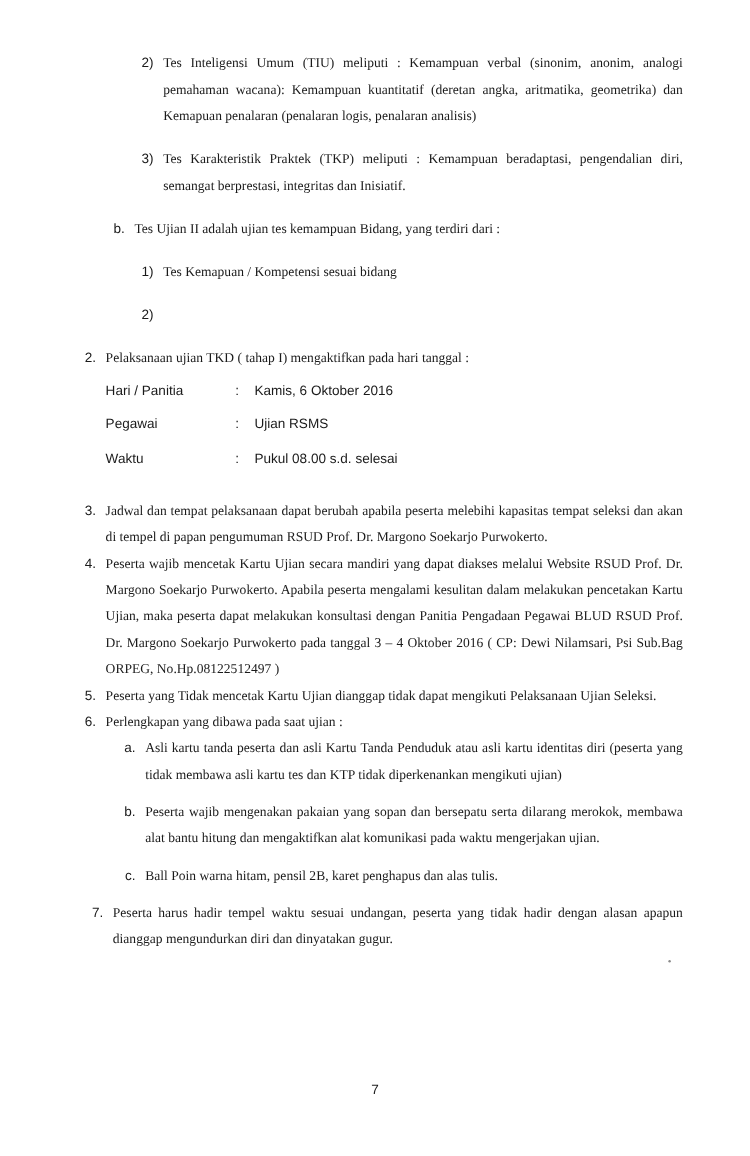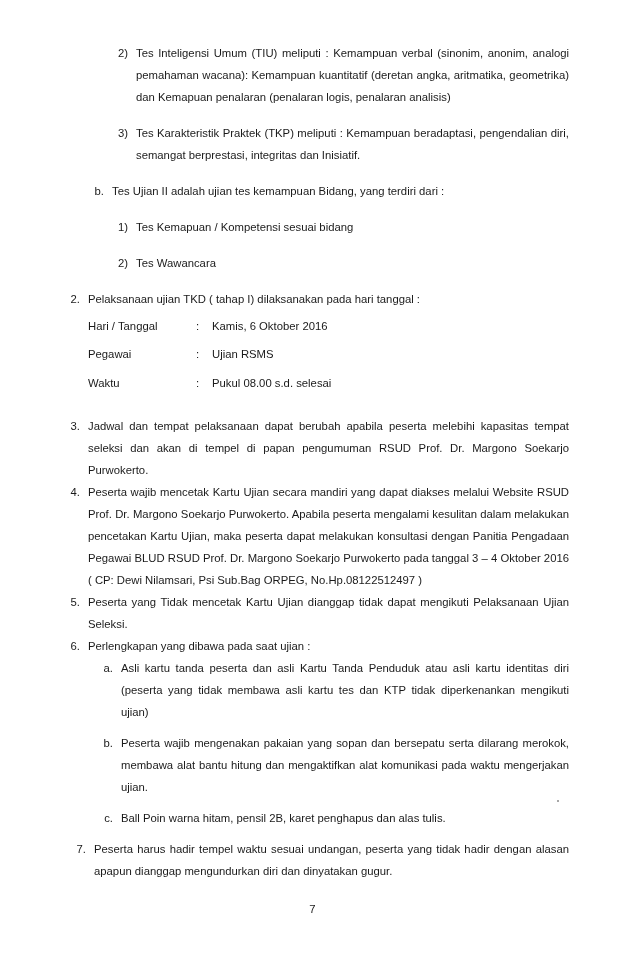--- a/index.html
+++ b/index.html
@@ -34,20 +34,21 @@
     margin-bottom: 0;
   }
   .marker {
     flex: 0 0 auto;
     white-space: nowrap;
     text-align: right;
   }
   .text {
     flex: 1 1 auto;
     text-align: justify;
+    font-family: Liberation Serif, serif;
   }
   
   .lvl-sub3 { padding-left: 52px; }      
   .lvl-sub3 .marker { width: 20px; margin-right: 8px; }
 
   .lvl-letter { padding-left: 34px; }     
   .lvl-letter .marker { width: 14px; margin-right: 8px; }
 
   .lvl-sub2 { padding-left: 52px; }       
   .lvl-sub2 .marker { width: 20px; margin-right: 8px; }
@@ -126,33 +127,32 @@
 
     <div class="item lvl-sub2">
       <span class="marker">1)</span>
       <span class="text">Tes Kemapuan / Kompetensi sesuai bidang</span>
     </div>
 
     <div class="gap-md"></div>
 
     <div class="item lvl-sub2">
       <span class="marker">2)</span>
-      <span class="text">Tes Wawancara</span>
     </div>
 
     <div class="gap-md"></div>
 
     <div class="item lvl-num">
       <span class="marker">2.</span>
-      <span class="text">Pelaksanaan ujian TKD ( tahap I) dilaksanakan pada hari tanggal :</span>
+      <span class="text">Pelaksanaan ujian TKD ( tahap I) mengaktifkan pada hari tanggal :</span>
     </div>
 
     <div class="schedule">
       <div class="sched-row">
-        <span class="sched-label">Hari / Tanggal</span>
+        <span class="sched-label">Hari / Panitia</span>
         <span class="sched-colon">:</span>
         <span class="sched-value">Kamis, 6 Oktober 2016</span>
       </div>
       <div class="sched-row">
         <span class="sched-label">Pegawai</span>
         <span class="sched-colon">:</span>
         <span class="sched-value">Ujian RSMS</span>
       </div>
       <div class="sched-row">
         <span class="sched-label">Waktu</span>

